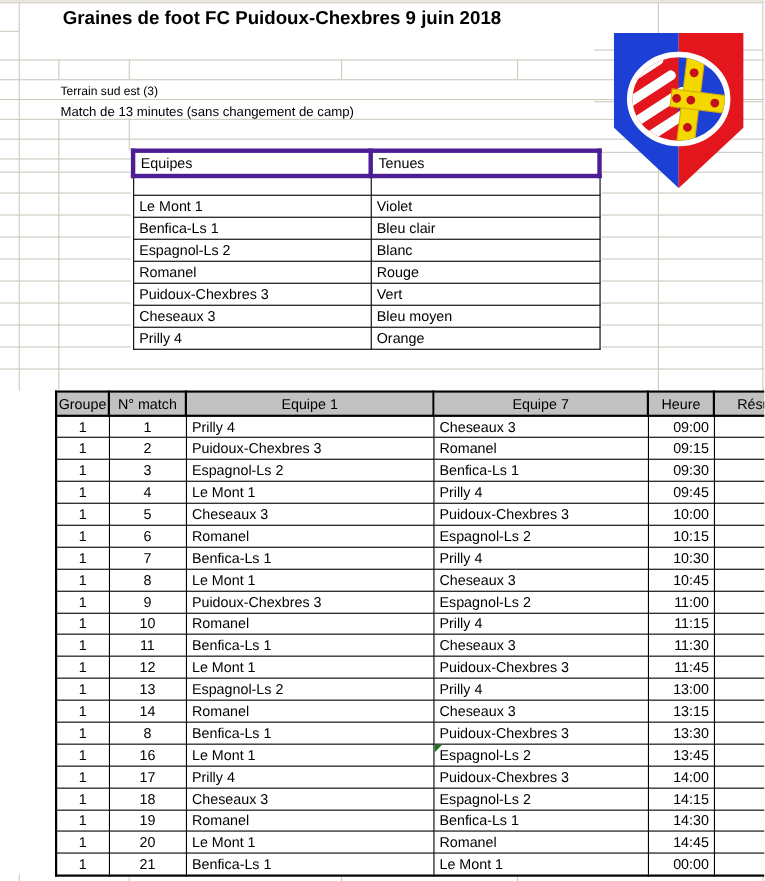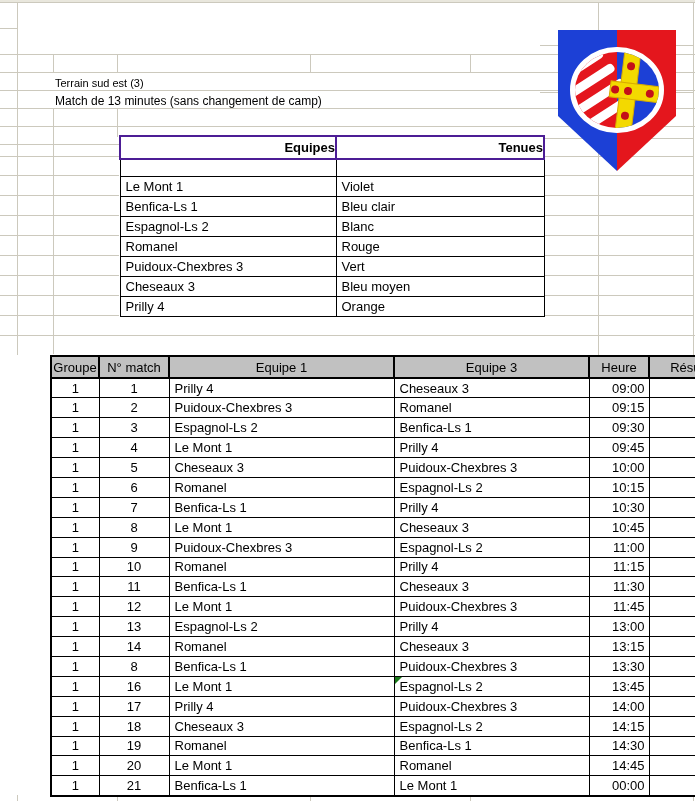--- a/index.html
+++ b/index.html
@@ -11,22 +11,22 @@
   .title2{position:absolute;left:57px;top:28px;font-size:17px;font-weight:bold;line-height:22px;white-space:nowrap;}
   .note1{position:absolute;left:55px;top:75px;font-size:11px;line-height:16px;white-space:nowrap;}
   .note2{position:absolute;left:55px;top:93px;font-size:12px;line-height:16px;white-space:nowrap;}
 
   table{border-collapse:collapse;table-layout:fixed;background:#fff;}
   td,th{box-sizing:border-box;overflow:hidden;white-space:nowrap;}
 
   
   .teams{position:absolute;left:119px;top:135px;width:424px;}
   .teams col.c1{width:216px;} .teams col.c2{width:208px;}
-  .teams th{border:2px solid #4c1d95;height:23px;font-size:13px;font-weight:bold;
-            text-align:right;padding:0 0 0 5px;vertical-align:middle;}
+  .teams th{border:4px solid #4c1d95;height:23px;font-size:13px;font-weight:normal;
+            text-align:left;padding:0 0 0 5px;vertical-align:middle;}
   .teams tr.sp td{border:1px solid #000;height:17px;}
   .teams tbody.main td{border:1px solid #000;height:20px;font-size:13px;
             text-align:left;padding:0 0 0 5px;vertical-align:middle;}
 
   
   .sched{position:absolute;left:2px;top:355px;width:688px;border:2px solid #000;margin-left:48px;}
   .sched col.g{width:48px;} .sched col.n{width:70px;} .sched col.e1{width:225px;}
   .sched col.e2{width:195px;} .sched col.h{width:60px;} .sched col.r{width:90px;}
   .sched th{background:#c1c1c1;border:2px solid #000;height:22px;font-size:13px;
             font-weight:normal;text-align:center;vertical-align:middle;padding:0;}
@@ -88,20 +88,21 @@
       <div class="gl" style="left: 470px; top: 54px; width: 1px; height: 18px;"></div>
       <div class="gl" style="left: 598px; top: 2px; width: 1px; height: 353px;"></div>
       <div class="gl" style="left: 693px; top: 0px; width: 1px; height: 801px;"></div>
       <div class="gl" style="left: 17px; top: 795px; width: 1px; height: 6px;"></div>
       <div class="gl" style="left: 117px; top: 795px; width: 1px; height: 6px;"></div>
       <div class="gl" style="left: 310px; top: 795px; width: 1px; height: 6px;"></div>
       <div class="gl" style="left: 470px; top: 795px; width: 1px; height: 6px;"></div>
     </div>
   <div class="topband"></div>
 
+  <div class="title1">Graines de foot FC Puidoux-Chexbres 9 juin 2018</div>
   <div class="note1">Terrain sud est (3)</div>
   <div class="note2">Match de 13 minutes (sans changement de camp)</div>
 
   <table class="teams">
     <colgroup>
         <col class="c1">
         <col class="c2">
       </colgroup>
     <thead>
       <tr>
@@ -154,21 +155,21 @@
         <col class="e1">
         <col class="e2">
         <col class="h">
         <col class="r">
       </colgroup>
     <thead>
       <tr>
         <th>Groupe</th>
         <th>N° match</th>
         <th>Equipe 1</th>
-        <th>Equipe 3</th>
+        <th>Equipe 7</th>
         <th>Heure</th>
         <th>Résultat</th>
       </tr>
     </thead>
     <tbody id="sched-body">
         <tr>
           <td class="c">1</td>
           <td class="c">1</td>
           <td class="l">Prilly 4</td>
           <td class="l">Cheseaux 3</td>

